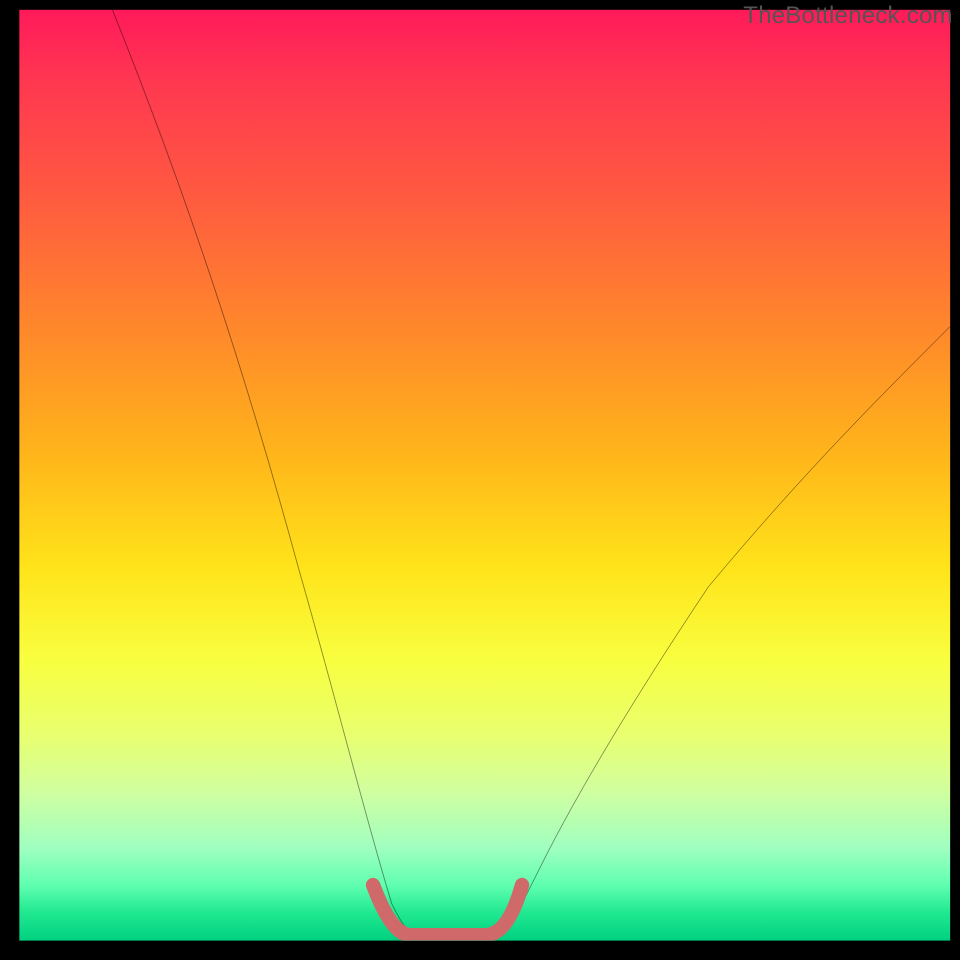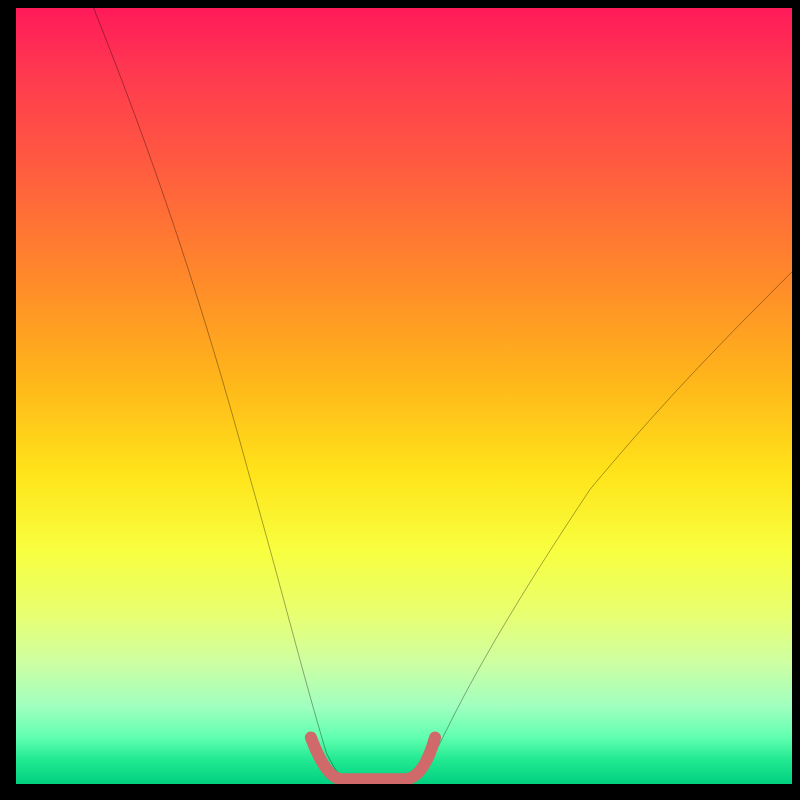--- a/index.html
+++ b/index.html
@@ -82,13 +82,14 @@
                  C 84 50, 92 58, 100 66" fill="none" stroke="#000" stroke-width="0.35" vector-effect="non-scaling-stroke"></path>
 
         <path d="M 38 6
                  Q 40 0.6 42 0.6
                  L 50 0.6
                  Q 52.5 0.6 54 6" fill="none" stroke="#d06a6a" stroke-width="12" stroke-linecap="round" stroke-linejoin="round" vector-effect="non-scaling-stroke"></path>
       </g>
     </svg>
   </div>
 
+  <div class="watermark">TheBottleneck.com</div>
 </div>
 
 </body></html>

